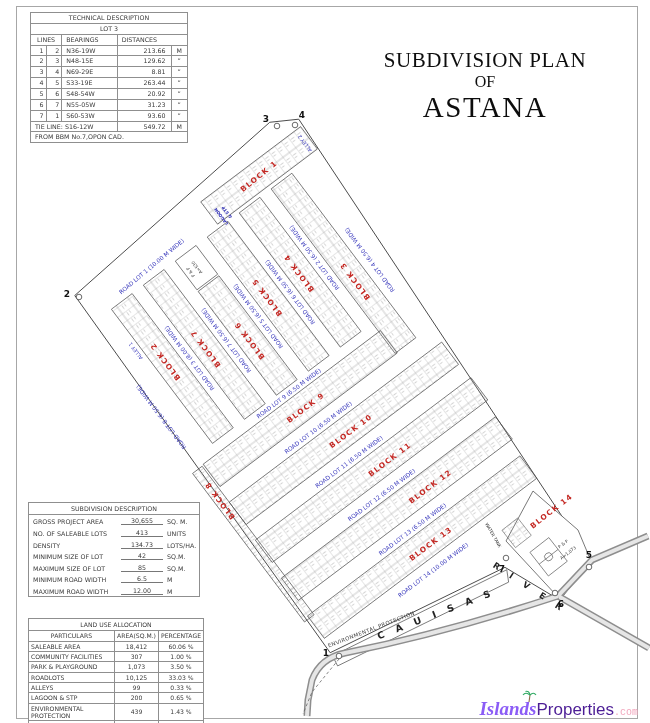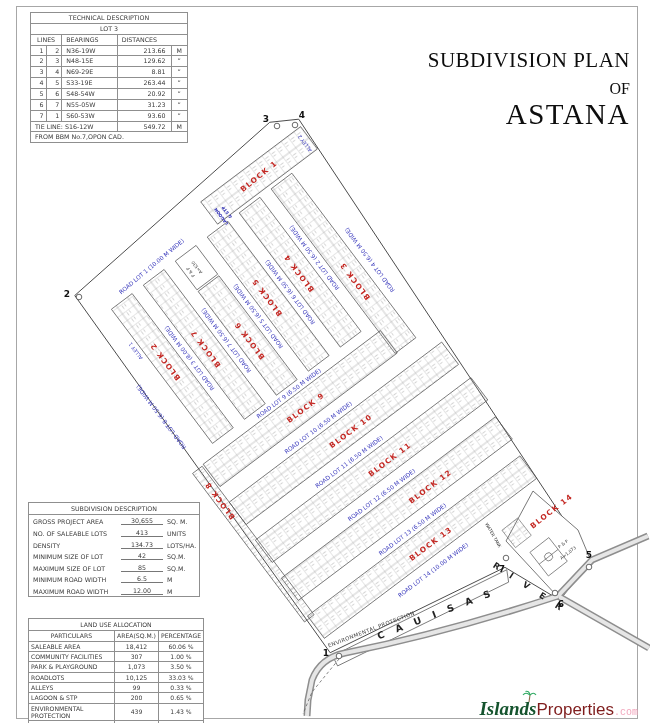--- a/index.html
+++ b/index.html
@@ -28,41 +28,41 @@
   .sd-u{width:28px}
 
   
   .landuse{position:absolute;left:28px;top:618px;width:176px;border-collapse:collapse;
         font-family:"DejaVu Sans",sans-serif;font-size:6.1px;color:#3a3a3a;background:#fff}
   .landuse th,.landuse td{border:1px solid #8f8f8f;padding:1px 2px;font-weight:normal;line-height:1.2}
   .landuse .num{text-align:center}
   .landuse .ttl{text-align:center;padding:2px 0}
 
   
-  .title{position:absolute;left:340px;top:48px;width:290px;text-align:right;
+  .title{position:absolute;left:340px;top:48px;width:290px;text-align:center;
         font-family:"Liberation Serif",serif;color:#0d0d0d}
   .title .t1{font-size:21px;letter-spacing:.5px}
-  .title .t2{font-size:16px;margin-top:7px}
+  .title .t2{font-size:16px;}
   .title .t3{font-size:29px;letter-spacing:1.5px}
 
   
   #map{position:absolute;left:0;top:0}
   #map text{font-family:"DejaVu Sans",sans-serif}
   .roadlbl{fill:#3b3bbd;font-size:5.8px}
   .alleylbl{fill:#3b3bbd;font-size:5px}
   .blocklbl{fill:#c42823;font-size:7.4px;font-weight:bold;letter-spacing:1.4px}
   .tinylbl{fill:#333;font-size:4.3px}
   .bluetiny{fill:#2a2ab5;font-size:4.2px;font-weight:bold}
   .ptnum{fill:#111;font-size:9px;font-weight:bold}
 
   
   .logo{position:absolute;right:12px;bottom:3px;white-space:nowrap}
   .logo .is{font-family:"Liberation Serif",serif;font-style:italic;font-weight:bold;
-        font-size:19px;color:#14532d}
-  .logo .pr{font-family:"Liberation Sans",sans-serif;font-size:17px;color:#7f1d1d}
+        font-size:19px;color:#8b5cf6}
+  .logo .pr{font-family:"Liberation Sans",sans-serif;font-size:17px;color:#4c1d95}
   .logo .cm{font-family:Liberation Mono, monospace;font-size:10px;color:#f2a7bd}
   .logo .palm{position:absolute;left:42px;top:-8px}
 </style>
 </head>
 <body>
 
 <div class="sheet-border"></div>
 
 <table class="tech">
   <tbody>

